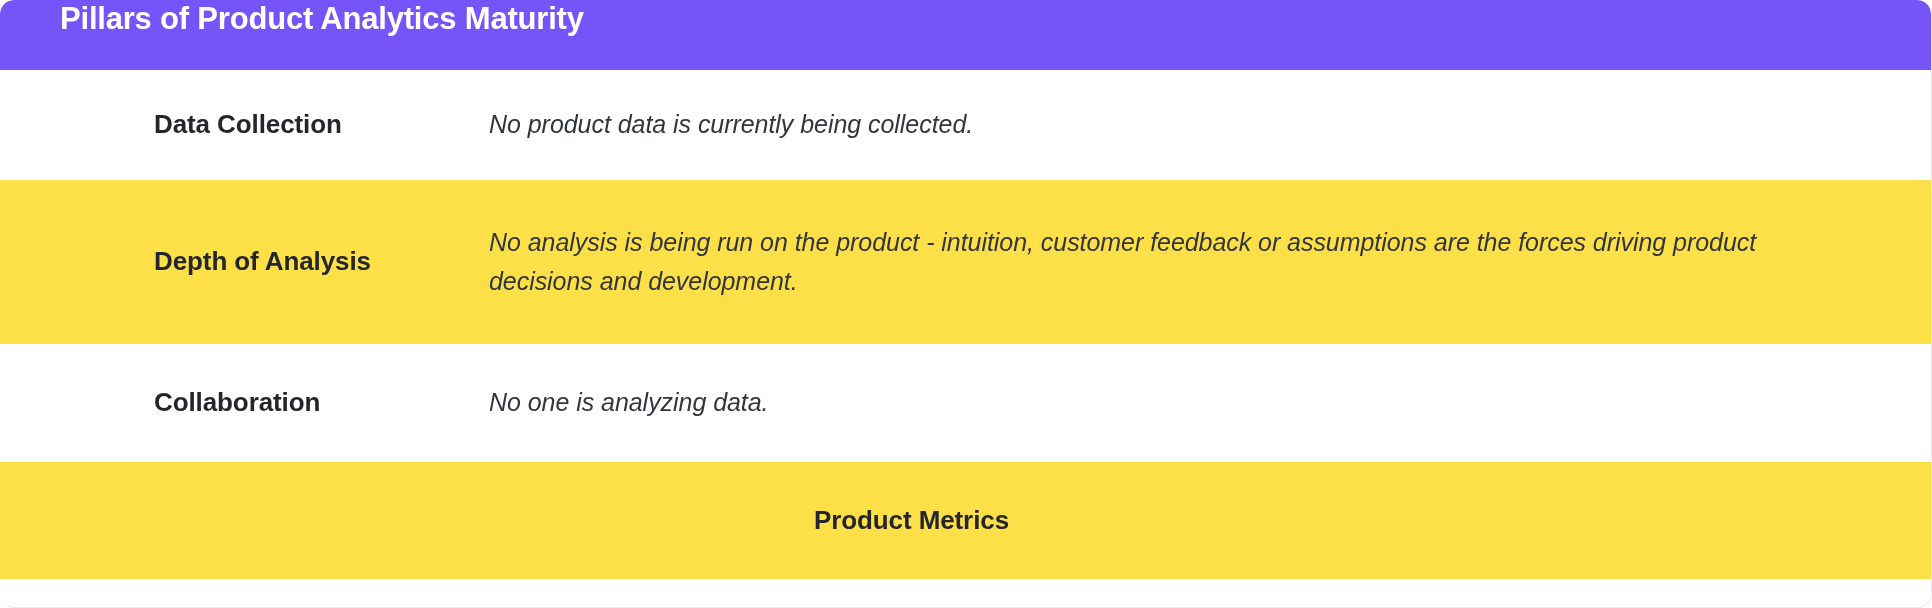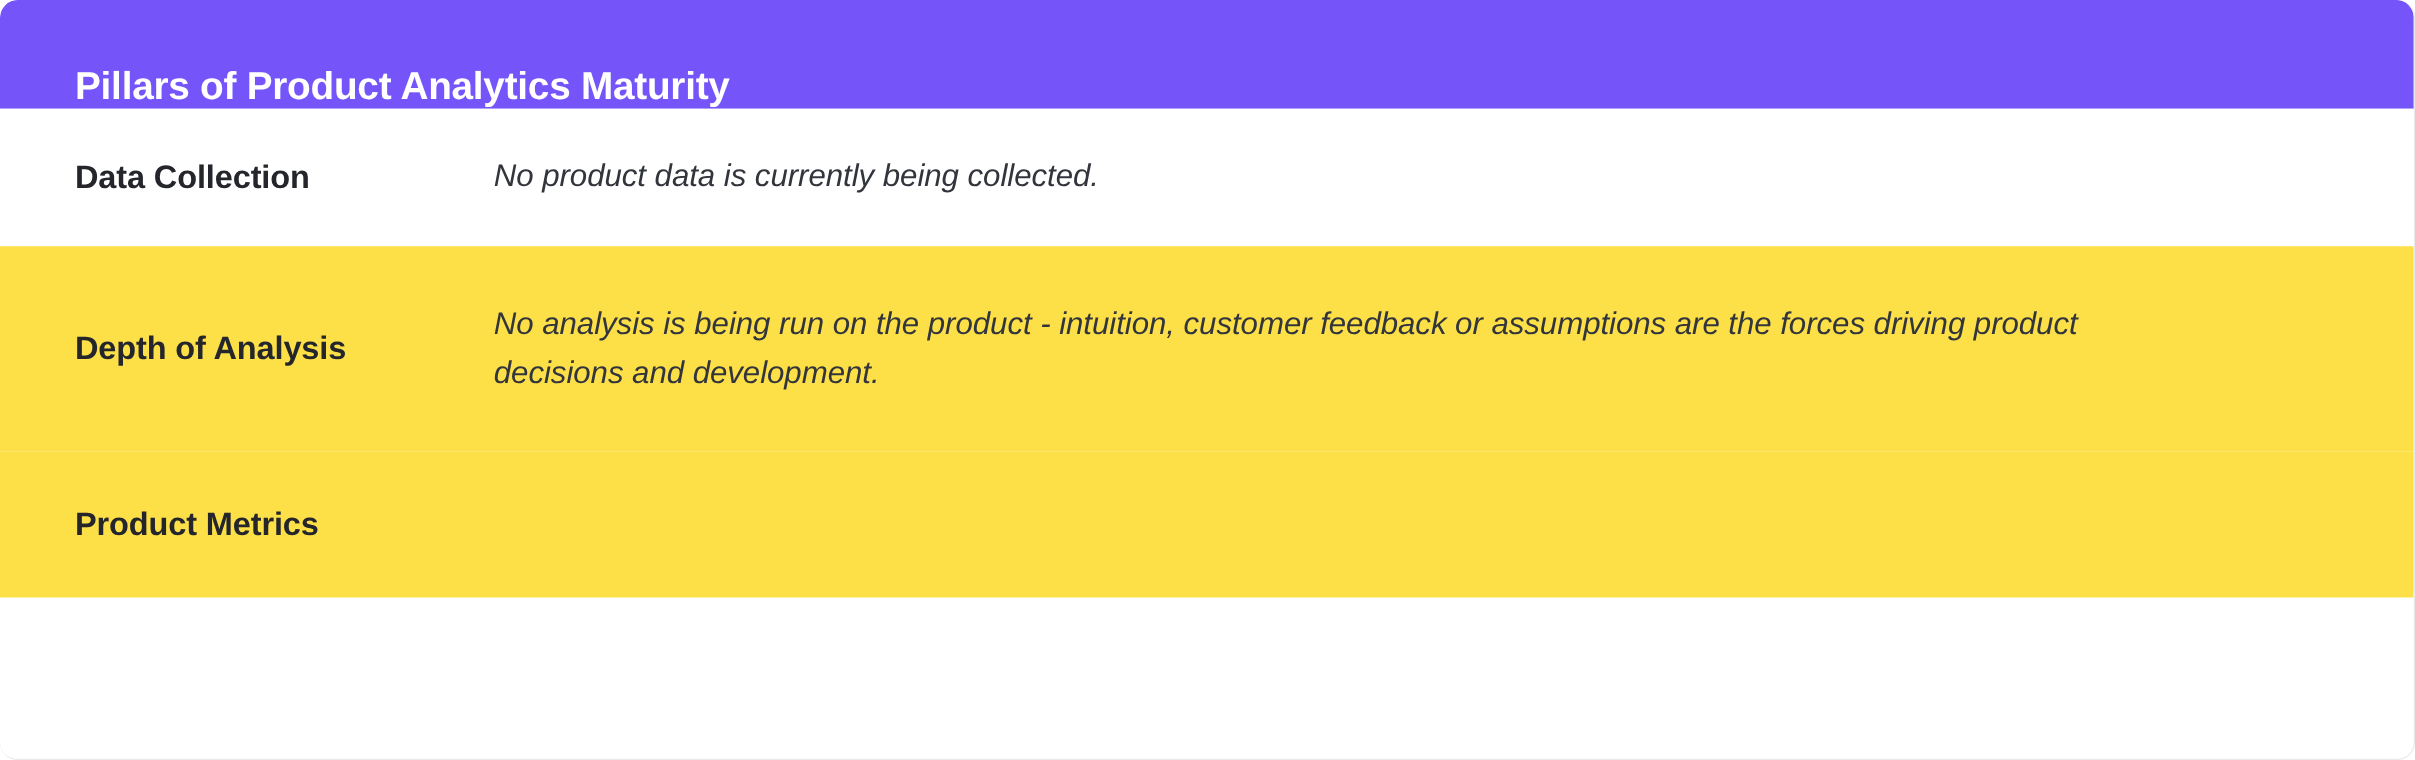--- a/index.html
+++ b/index.html
@@ -19,44 +19,45 @@
     margin: 0;
     background: #ffffff;
     border: 1px solid #e9eaee;
     border-left: none;
     border-top: none;
     border-radius: 14px;
     overflow: hidden;
   }
 
   #card-header {
-    height: 87px;
+    height: 70px;
     background: #7555FA;
     display: flex;
-    align-items: flex-end;
+    align-items: flex-start;
     padding: 0 0 0 60px;
     border-top-left-radius: 14px;
     border-top-right-radius: 14px;
   }
 
   #card-header .title {
     color: #ffffff;
     font-size: 31px;
     font-weight: 600;
     letter-spacing: -0.2px;
     line-height: 1.2;
     white-space: nowrap;
   }
 
   .pillar-row {
     display: flex;
     align-items: center;
     width: 100%;
     padding-left: 60px;
     padding-right: 28px;
+    justify-content: center;
   }
 
   .pillar-row.alt { background: #fde047; }
   .pillar-row.plain { background: #ffffff; }
 
   .row-h1 { height: 110px; }
   .row-h2 { height: 164px; }
   .row-h3 { height: 118px; }
   .row-h4 { height: 117px; }
 
@@ -92,18 +93,22 @@
   <div class="pillar-row plain row-h1">
     <div class="pillar-label">Data Collection</div>
     <div class="pillar-desc">No product data is currently being collected.</div>
   </div>
 
   <div class="pillar-row alt row-h2">
     <div class="pillar-label">Depth of Analysis</div>
     <div class="pillar-desc">No analysis is being run on the product - intuition, customer feedback or assumptions are the forces driving product decisions and development.</div>
   </div>
 
+  <div class="pillar-row plain row-h3">
+    <div class="pillar-label">Collaboration</div>
+    <div class="pillar-desc">No one is analyzing data.</div>
+  </div>
 
   <div class="pillar-row alt row-h4">
     <div class="pillar-label">Product Metrics</div>
   </div>
 
 </div>
 
 </body></html>

